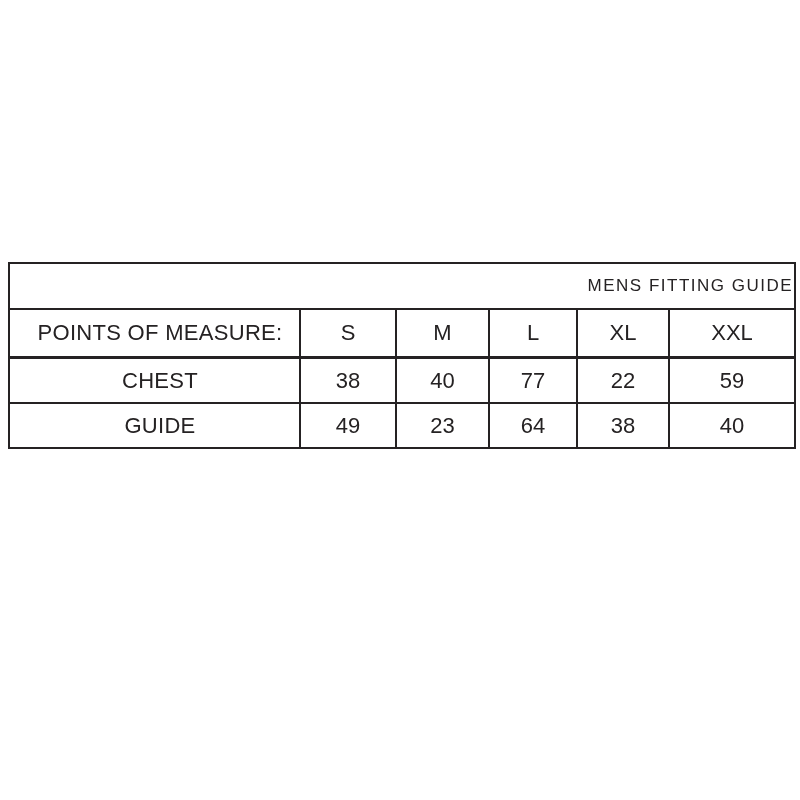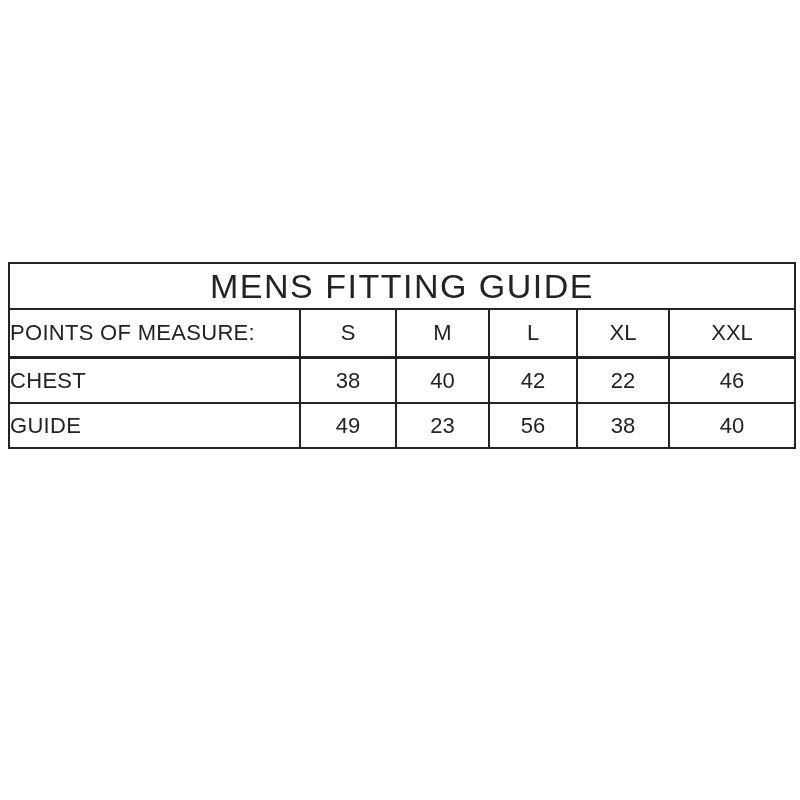--- a/index.html
+++ b/index.html
@@ -27,40 +27,40 @@
     background: #ffffff;
   }
   table.size-table td {
     border: 2px solid #252223;
     vertical-align: middle;
     overflow: hidden;
     white-space: nowrap;
   }
   td.title-cell {
     height: 42px;
-    text-align: center;
-    font-size: 34px;
+    text-align: right;
+    font-size: 17px;
     letter-spacing: 1.5px;
     border-bottom-width: 3px;
   }
   tr.header-row td {
     height: 44px;
     font-size: 22px;
     border-bottom-width: 3px;
   }
   tr.data-row td {
     height: 41px;
     font-size: 22px;
   }
   tr.data-row-chest td {
     border-bottom-width: 2px;
   }
   td.label-col {
-    text-align: left;
-    padding-left: 0;
+    text-align: center;
+    padding-left: 12px;
     letter-spacing: 0.3px;
     border-radius: 18px;
   }
   td.value-col {
     text-align: center;
   }
 </style>
 </head>
 <body>
 
@@ -83,27 +83,27 @@
         <td class="value-col">S</td>
         <td class="value-col">M</td>
         <td class="value-col">L</td>
         <td class="value-col">XL</td>
         <td class="value-col">XXL</td>
       </tr>
       <tr class="data-row data-row-chest">
         <td class="label-col">CHEST</td>
         <td class="value-col">38</td>
         <td class="value-col">40</td>
-        <td class="value-col">42</td>
+        <td class="value-col">77</td>
         <td class="value-col">22</td>
-        <td class="value-col">46</td>
+        <td class="value-col">59</td>
       </tr>
       <tr class="data-row data-row-waist">
         <td class="label-col">GUIDE</td>
         <td class="value-col">49</td>
         <td class="value-col">23</td>
-        <td class="value-col">56</td>
+        <td class="value-col">64</td>
         <td class="value-col">38</td>
         <td class="value-col">40</td>
       </tr>
     </tbody>
   </table>
 </div>
 
 </body></html>

